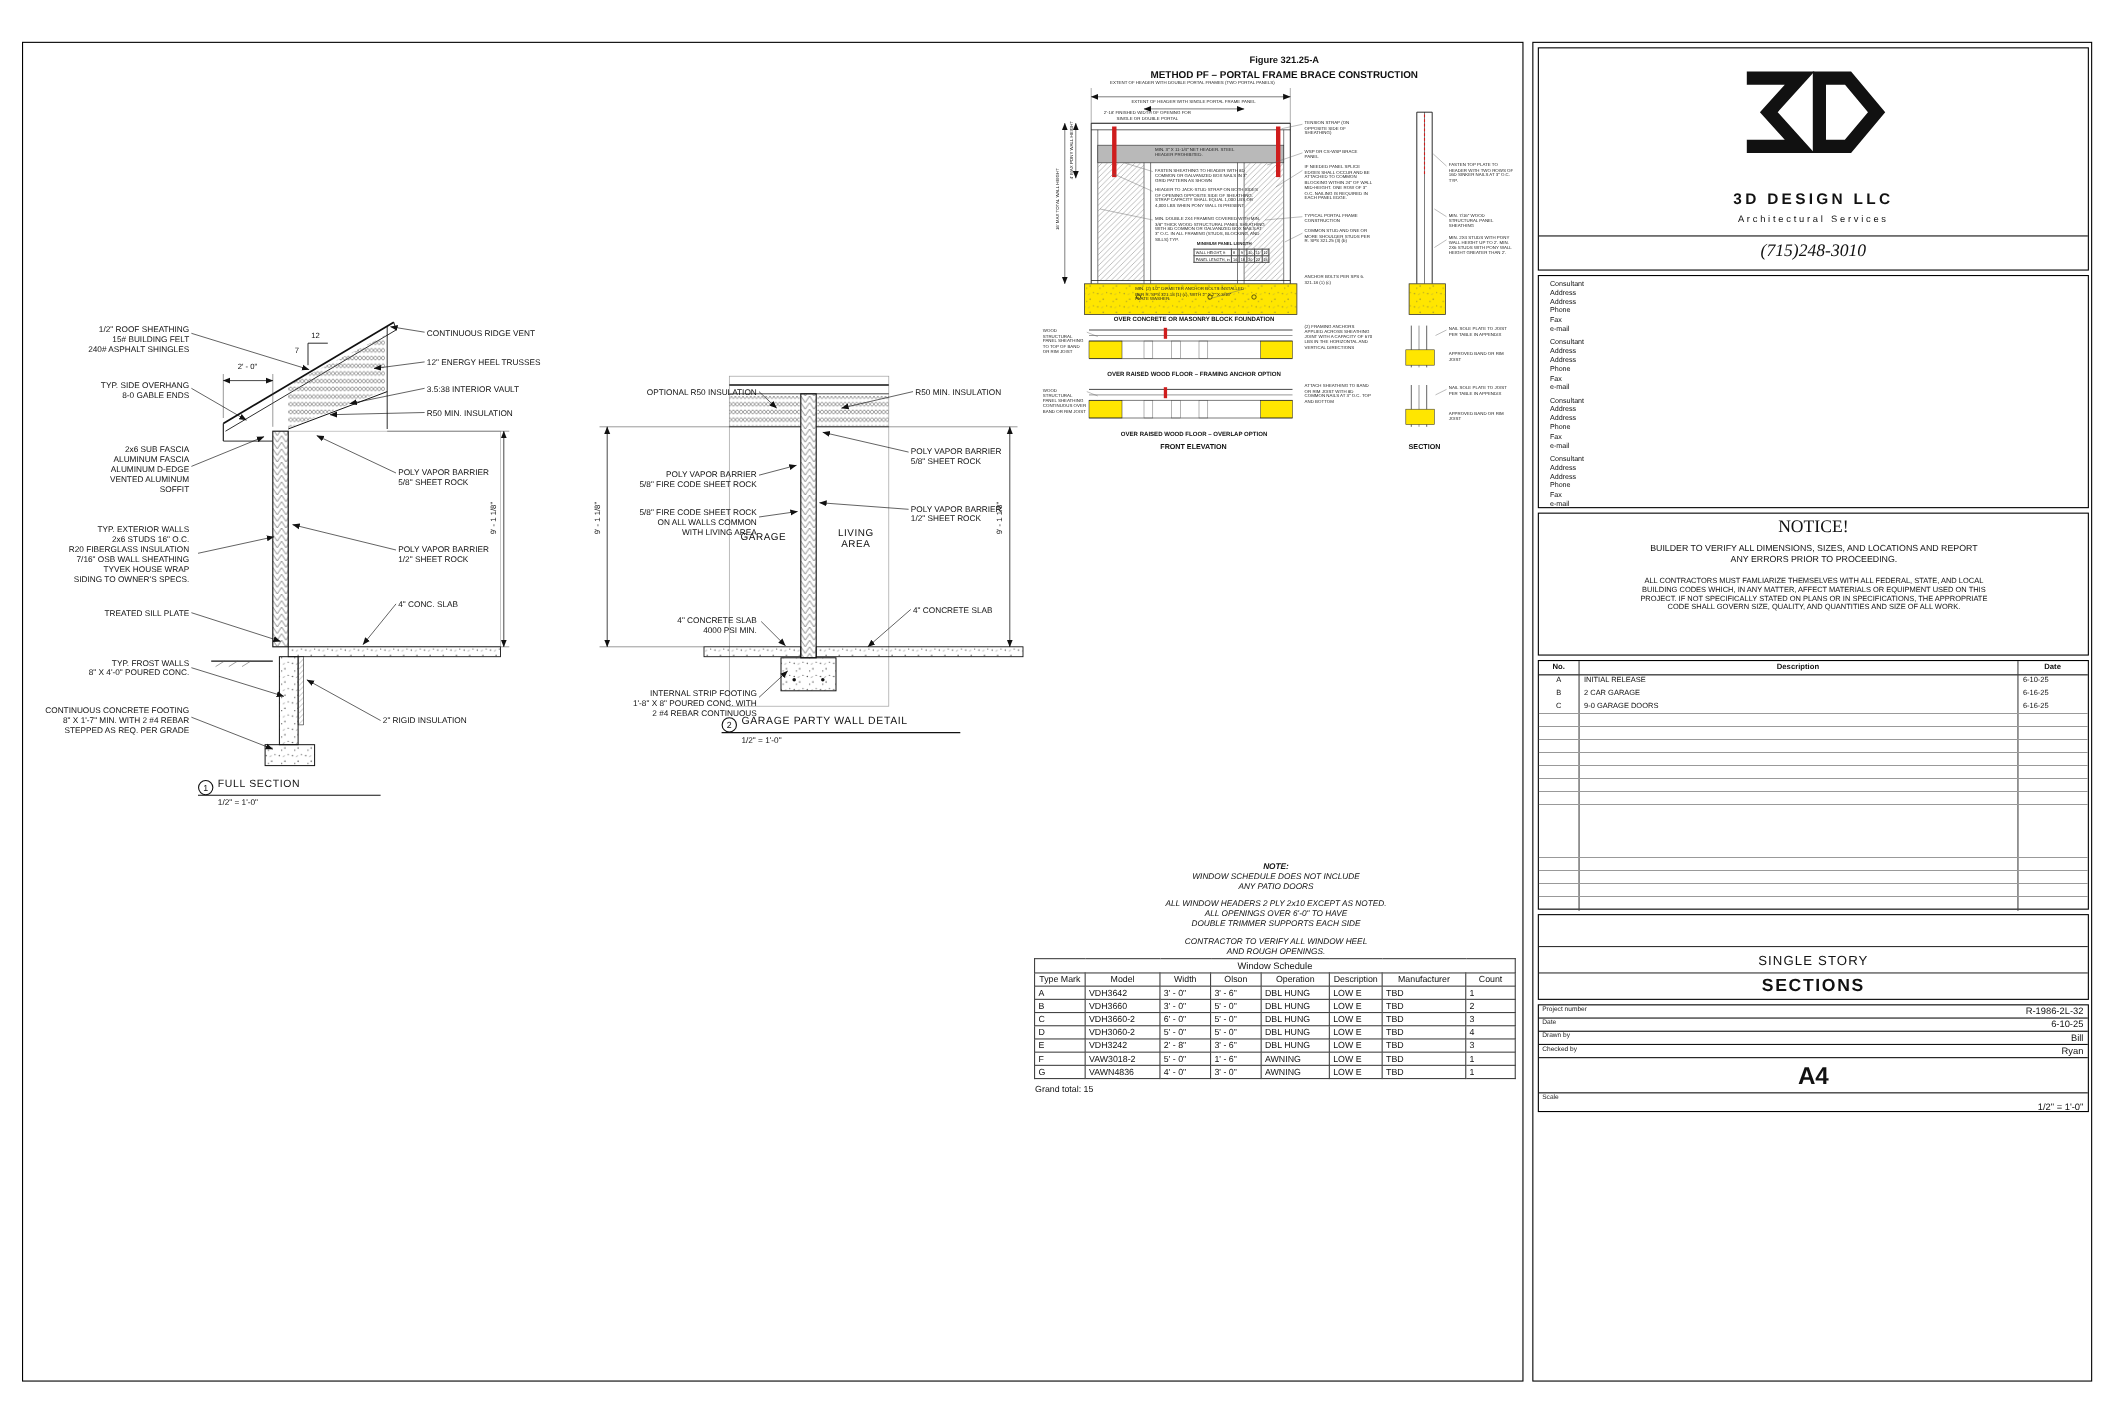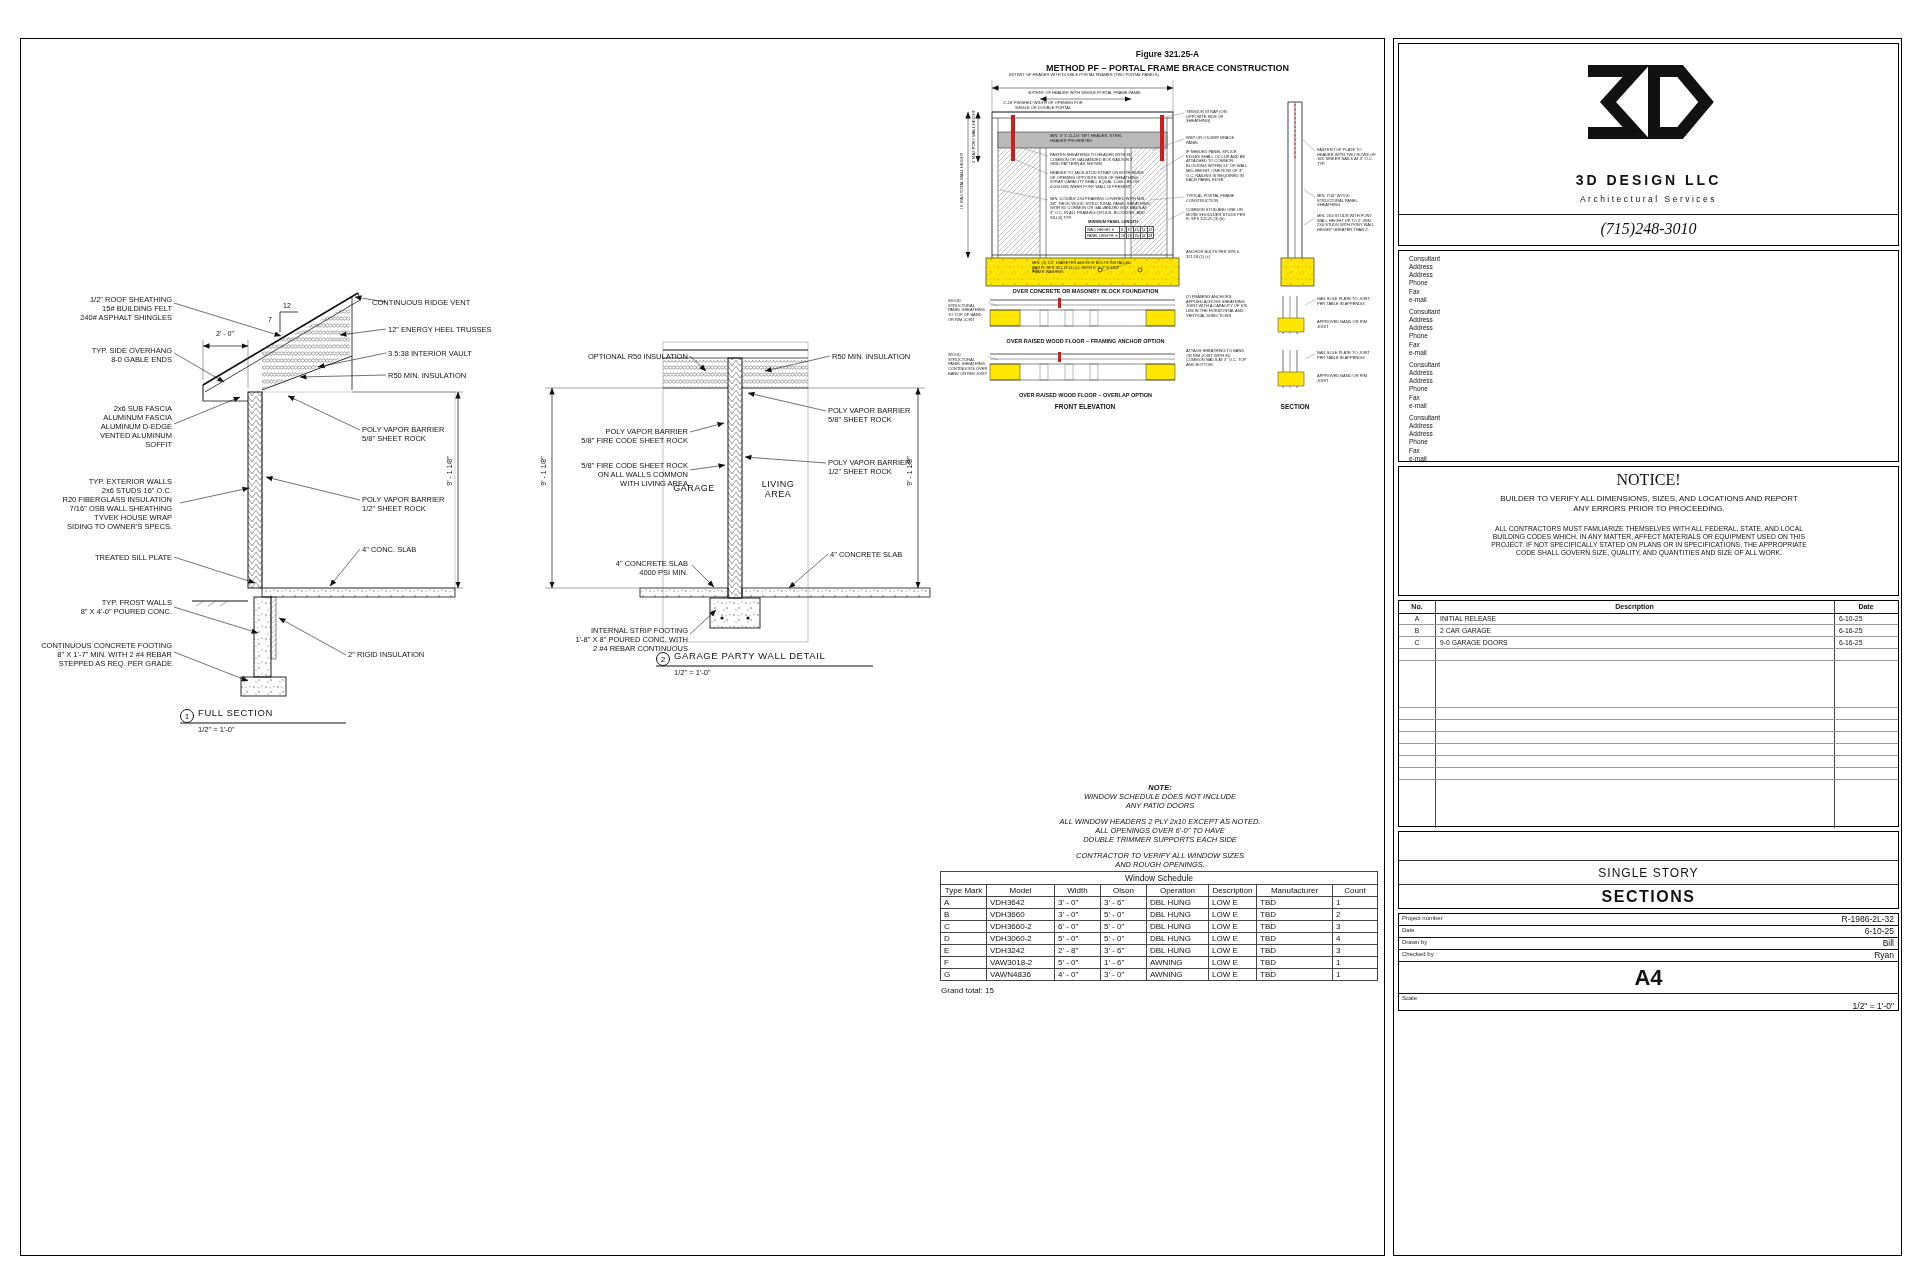--- a/index.html
+++ b/index.html
@@ -261,21 +261,21 @@
 R20 FIBERGLASS INSULATION
 7/16" OSB WALL SHEATHING
 TYVEK HOUSE WRAP
 SIDING TO OWNER'S SPECS.</div>
   <div class="lbl ra" style="left:62px;  top:553px; width:110px;">TREATED SILL PLATE</div>
   <div class="lbl ra" style="left:52px;  top:598px; width:120px;">TYP. FROST WALLS
 8" X 4'-0" POURED CONC.</div>
   <div class="lbl ra" style="left:20px;  top:641px; width:152px;">CONTINUOUS CONCRETE FOOTING
 8" X 1'-7" MIN. WITH 2 #4 REBAR
 STEPPED AS REQ. PER GRADE</div>
-  <div class="lbl" style="left:372px; top:298px; width:130px;">CONTINUOUS RIDGE VENT</div>
+  <div class="lbl" style="left:388px; top:298px; width:130px;">CONTINUOUS RIDGE VENT</div>
   <div class="lbl" style="left:388px; top:325px; width:140px;">12" ENERGY HEEL TRUSSES</div>
   <div class="lbl" style="left:388px; top:349px; width:120px;">3.5:38 INTERIOR VAULT</div>
   <div class="lbl" style="left:388px; top:371px; width:120px;">R50 MIN. INSULATION</div>
   <div class="lbl" style="left:362px; top:425px; width:110px;">POLY VAPOR BARRIER
 5/8" SHEET ROCK</div>
   <div class="lbl" style="left:362px; top:495px; width:110px;">POLY VAPOR BARRIER
 1/2" SHEET ROCK</div>
   <div class="lbl" style="left:362px; top:545px; width:90px;">4" CONC. SLAB</div>
   <div class="lbl" style="left:348px; top:650px; width:100px;">2" RIGID INSULATION</div>
   <div class="dim" style="left:202px; top:330px; width:46px;">2' - 0"</div>
@@ -370,21 +370,21 @@
   </tbody>
     </table>
 
   <div class="abs" style="left:1040px; top:783px; width:240px; text-align:center; font-size:7.5px; line-height:1.2;font-style:italic;">
     <div style="font-weight:bold;">NOTE:</div>
     <div style="white-space:pre-line;">WINDOW SCHEDULE DOES NOT INCLUDE
 ANY PATIO DOORS</div>
     <div style="white-space:pre-line; margin-top:7px;">ALL WINDOW HEADERS 2 PLY 2x10 EXCEPT AS NOTED.
 ALL OPENINGS OVER 6'-0" TO HAVE
 DOUBLE TRIMMER SUPPORTS EACH SIDE</div>
-    <div style="white-space:pre-line; margin-top:7px;">CONTRACTOR TO VERIFY ALL WINDOW SIZES
+    <div style="white-space:pre-line; margin-top:7px;">CONTRACTOR TO VERIFY ALL WINDOW HEEL
 AND ROUGH OPENINGS.</div>
   </div>
 
   <table id="win-schedule">
     <colgroup>
       <col style="width:46px">
         <col style="width:68px">
         <col style="width:46px">
         <col style="width:46px">
       <col style="width:62px">

